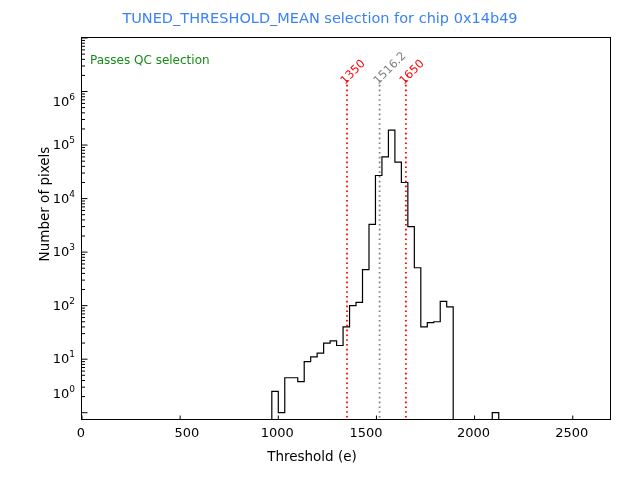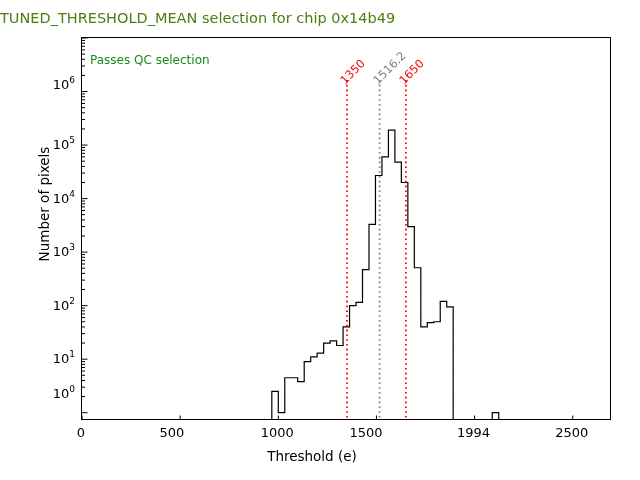--- a/index.html
+++ b/index.html
@@ -17,22 +17,23 @@
     position: relative;
     width: 640px;
     height: 480px;
     background: #ffffff;
   }
   #chart-title {
     position: absolute;
     left: 0;
     top: 10px;
     width: 640px;
+    text-align: center;
     font-size: 14.5px;
-    color: #4d7c0f;
+    color: #3b82f6;
     letter-spacing: 0px;
   }
   #plot-area {
     position: absolute;
     left: 81px;
     top: 37px;
     width: 530px;
     height: 383px;
     border: 1.1px solid #000000;
     box-sizing: border-box;
@@ -195,28 +196,28 @@
 
   <div id="qc-note">Passes QC selection</div>
 
   <div id="ytick-container">
       <div class="ytick-label" style="left: 29px; top: 393px;">10<sup>0</sup></div>
       <div class="ytick-label" style="left: 29px; top: 358.178px;">10<sup>1</sup></div>
       <div class="ytick-label" style="left: 29px; top: 304.649px;">10<sup>2</sup></div>
       <div class="ytick-label" style="left: 29px; top: 251.119px;">10<sup>3</sup></div>
       <div class="ytick-label" style="left: 29px; top: 197.589px;">10<sup>4</sup></div>
       <div class="ytick-label" style="left: 29px; top: 144.059px;">10<sup>5</sup></div>
-      <div class="ytick-label" style="left: 29px; top: 84px;">10<sup>6</sup></div>
+      <div class="ytick-label" style="left: 29px; top: 101px;">10<sup>6</sup></div>
     </div>
   <div id="xtick-container">
       <div class="xtick-label" style="left: 81px;">0</div>
-      <div class="xtick-label" style="left: 172px;">500</div>
+      <div class="xtick-label" style="left: 187px;">500</div>
       <div class="xtick-label" style="left: 277.296px;">1000</div>
       <div class="xtick-label" style="left: 366px;">1500</div>
-      <div class="xtick-label" style="left: 473.593px;">1994</div>
+      <div class="xtick-label" style="left: 473.593px;">2000</div>
       <div class="xtick-label" style="left: 571.741px;">2500</div>
     </div>
   <div id="vlabel-container">
       <div class="vline-label red" style="left: 347px; top: 73px;">1350</div>
       <div class="vline-label gray" style="left: 379.624px; top: 73px;">1516.2</div>
       <div class="vline-label red" style="left: 405.889px; top: 73px;">1650</div>
     </div>
 
   <div class="axis-label" id="xlabel">Threshold (e)</div>
   <div class="axis-label" id="ylabel">Number of pixels</div>

